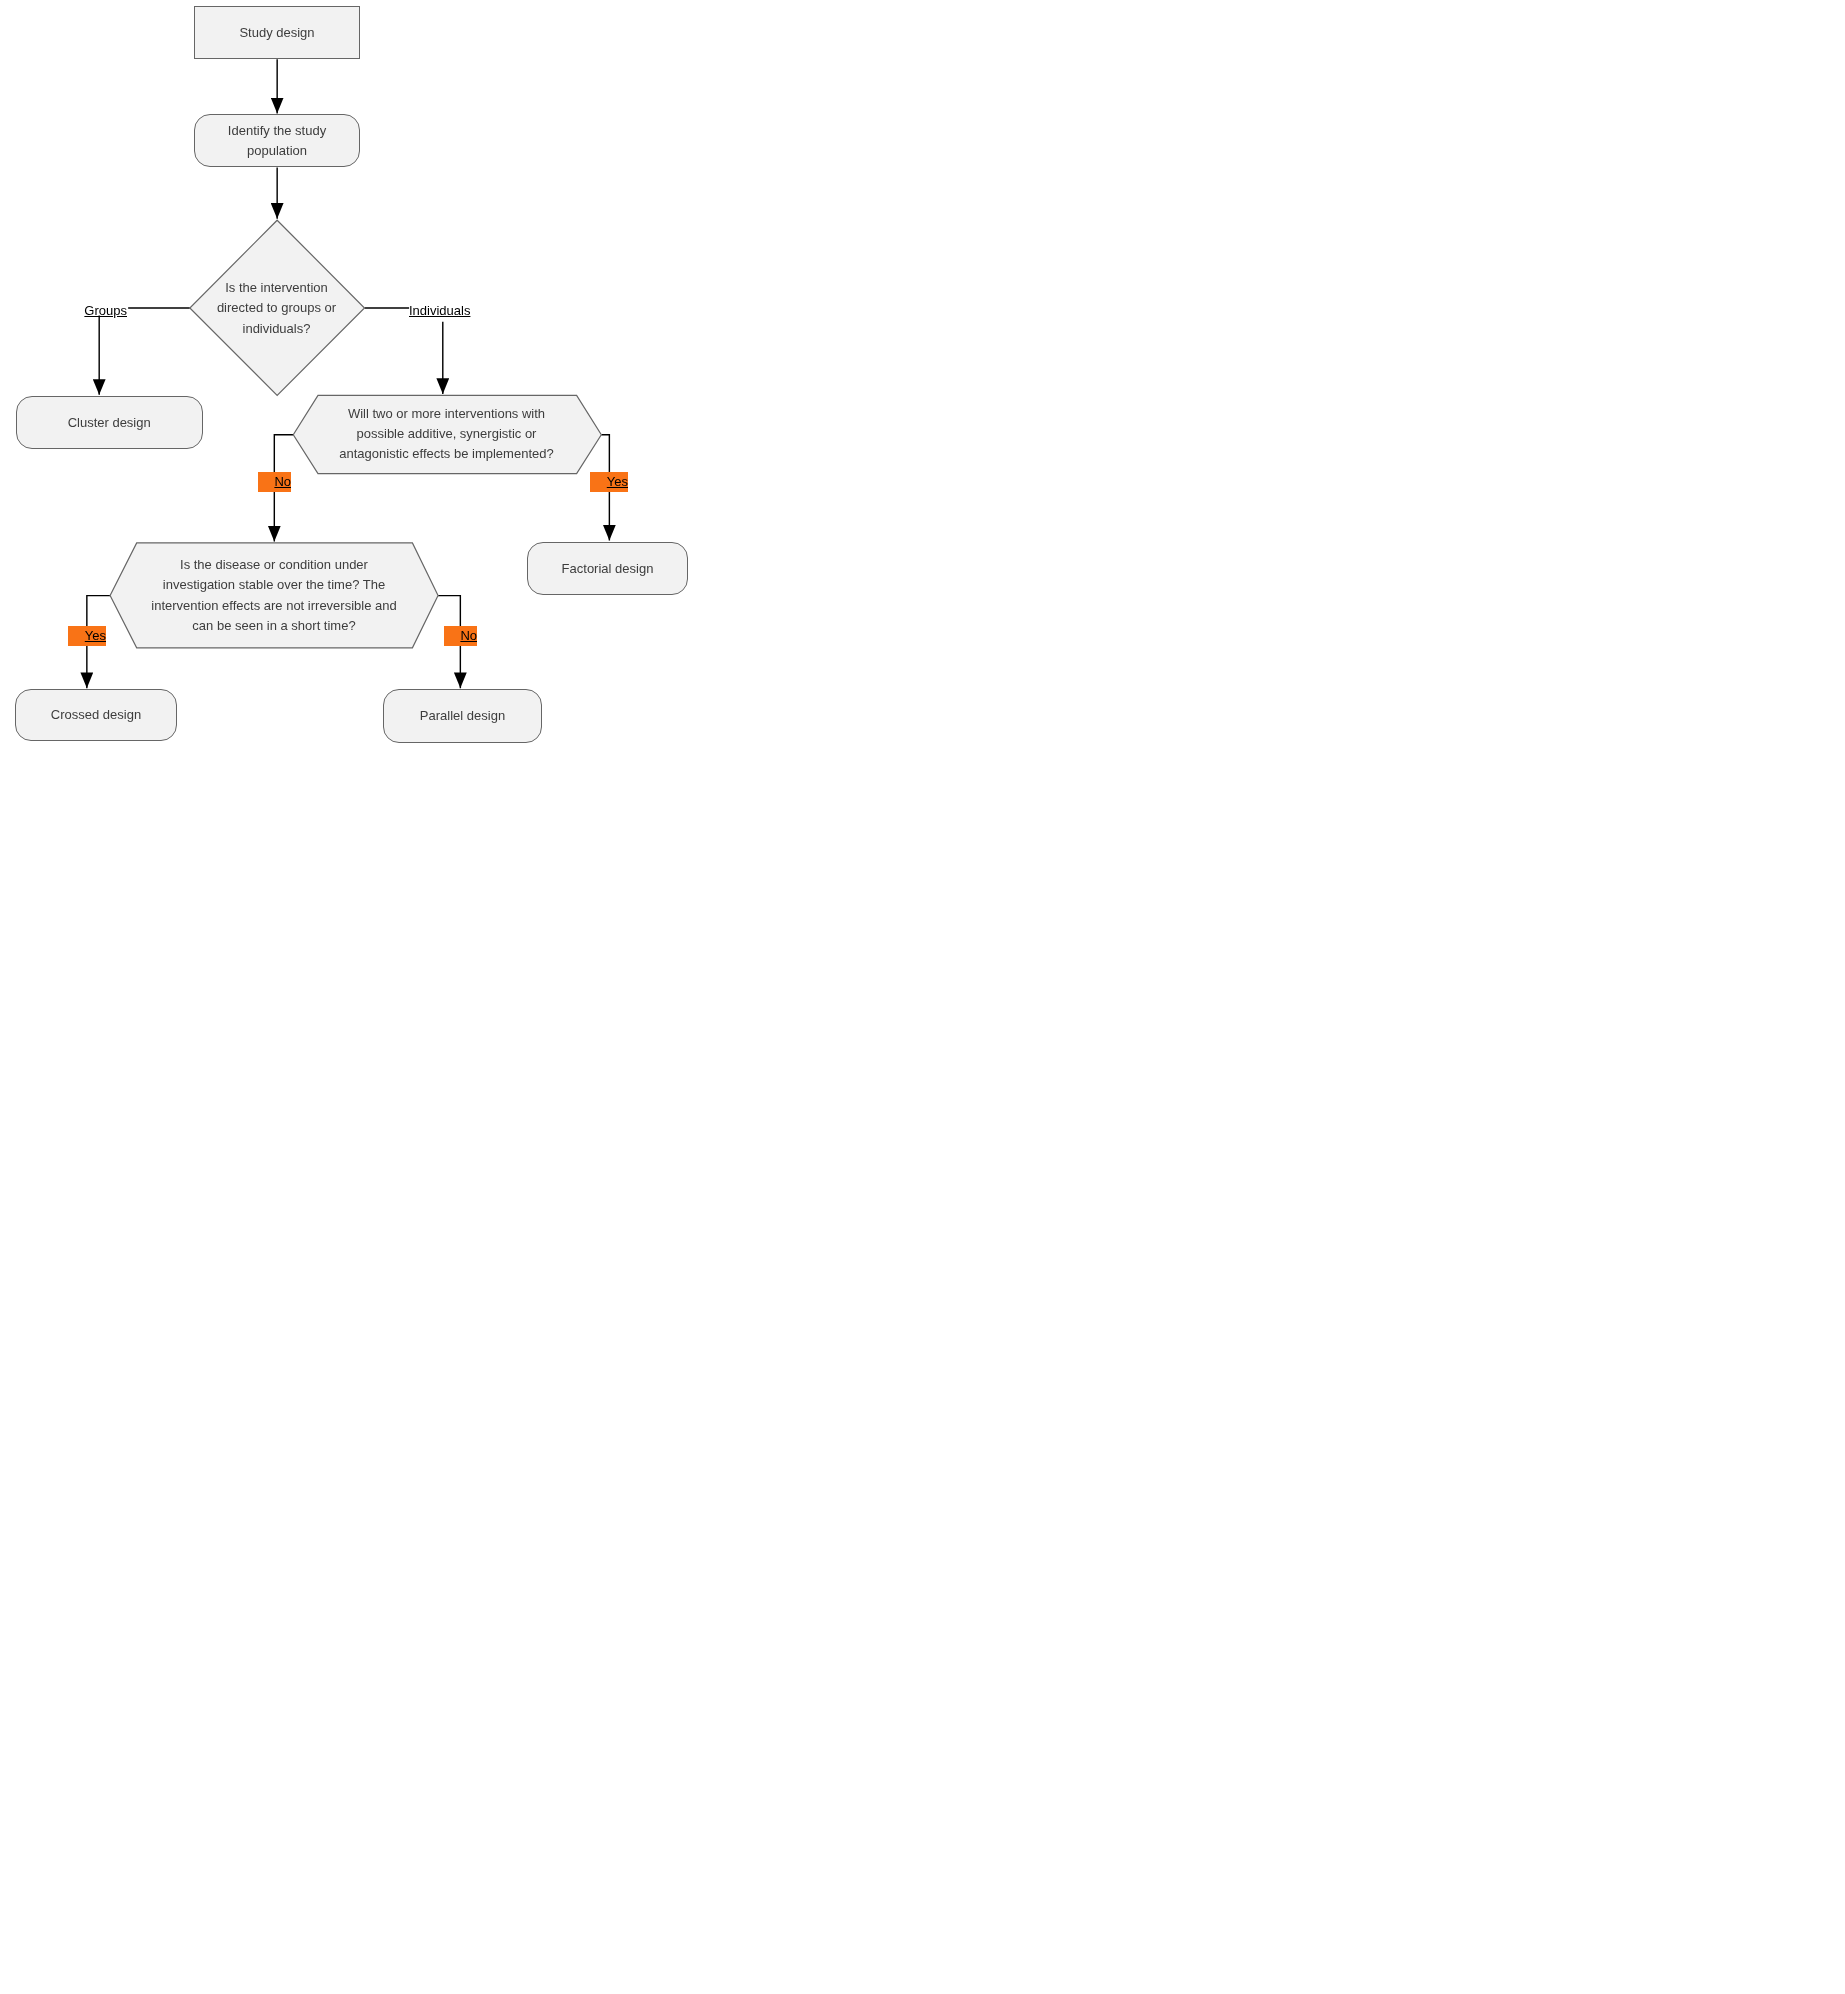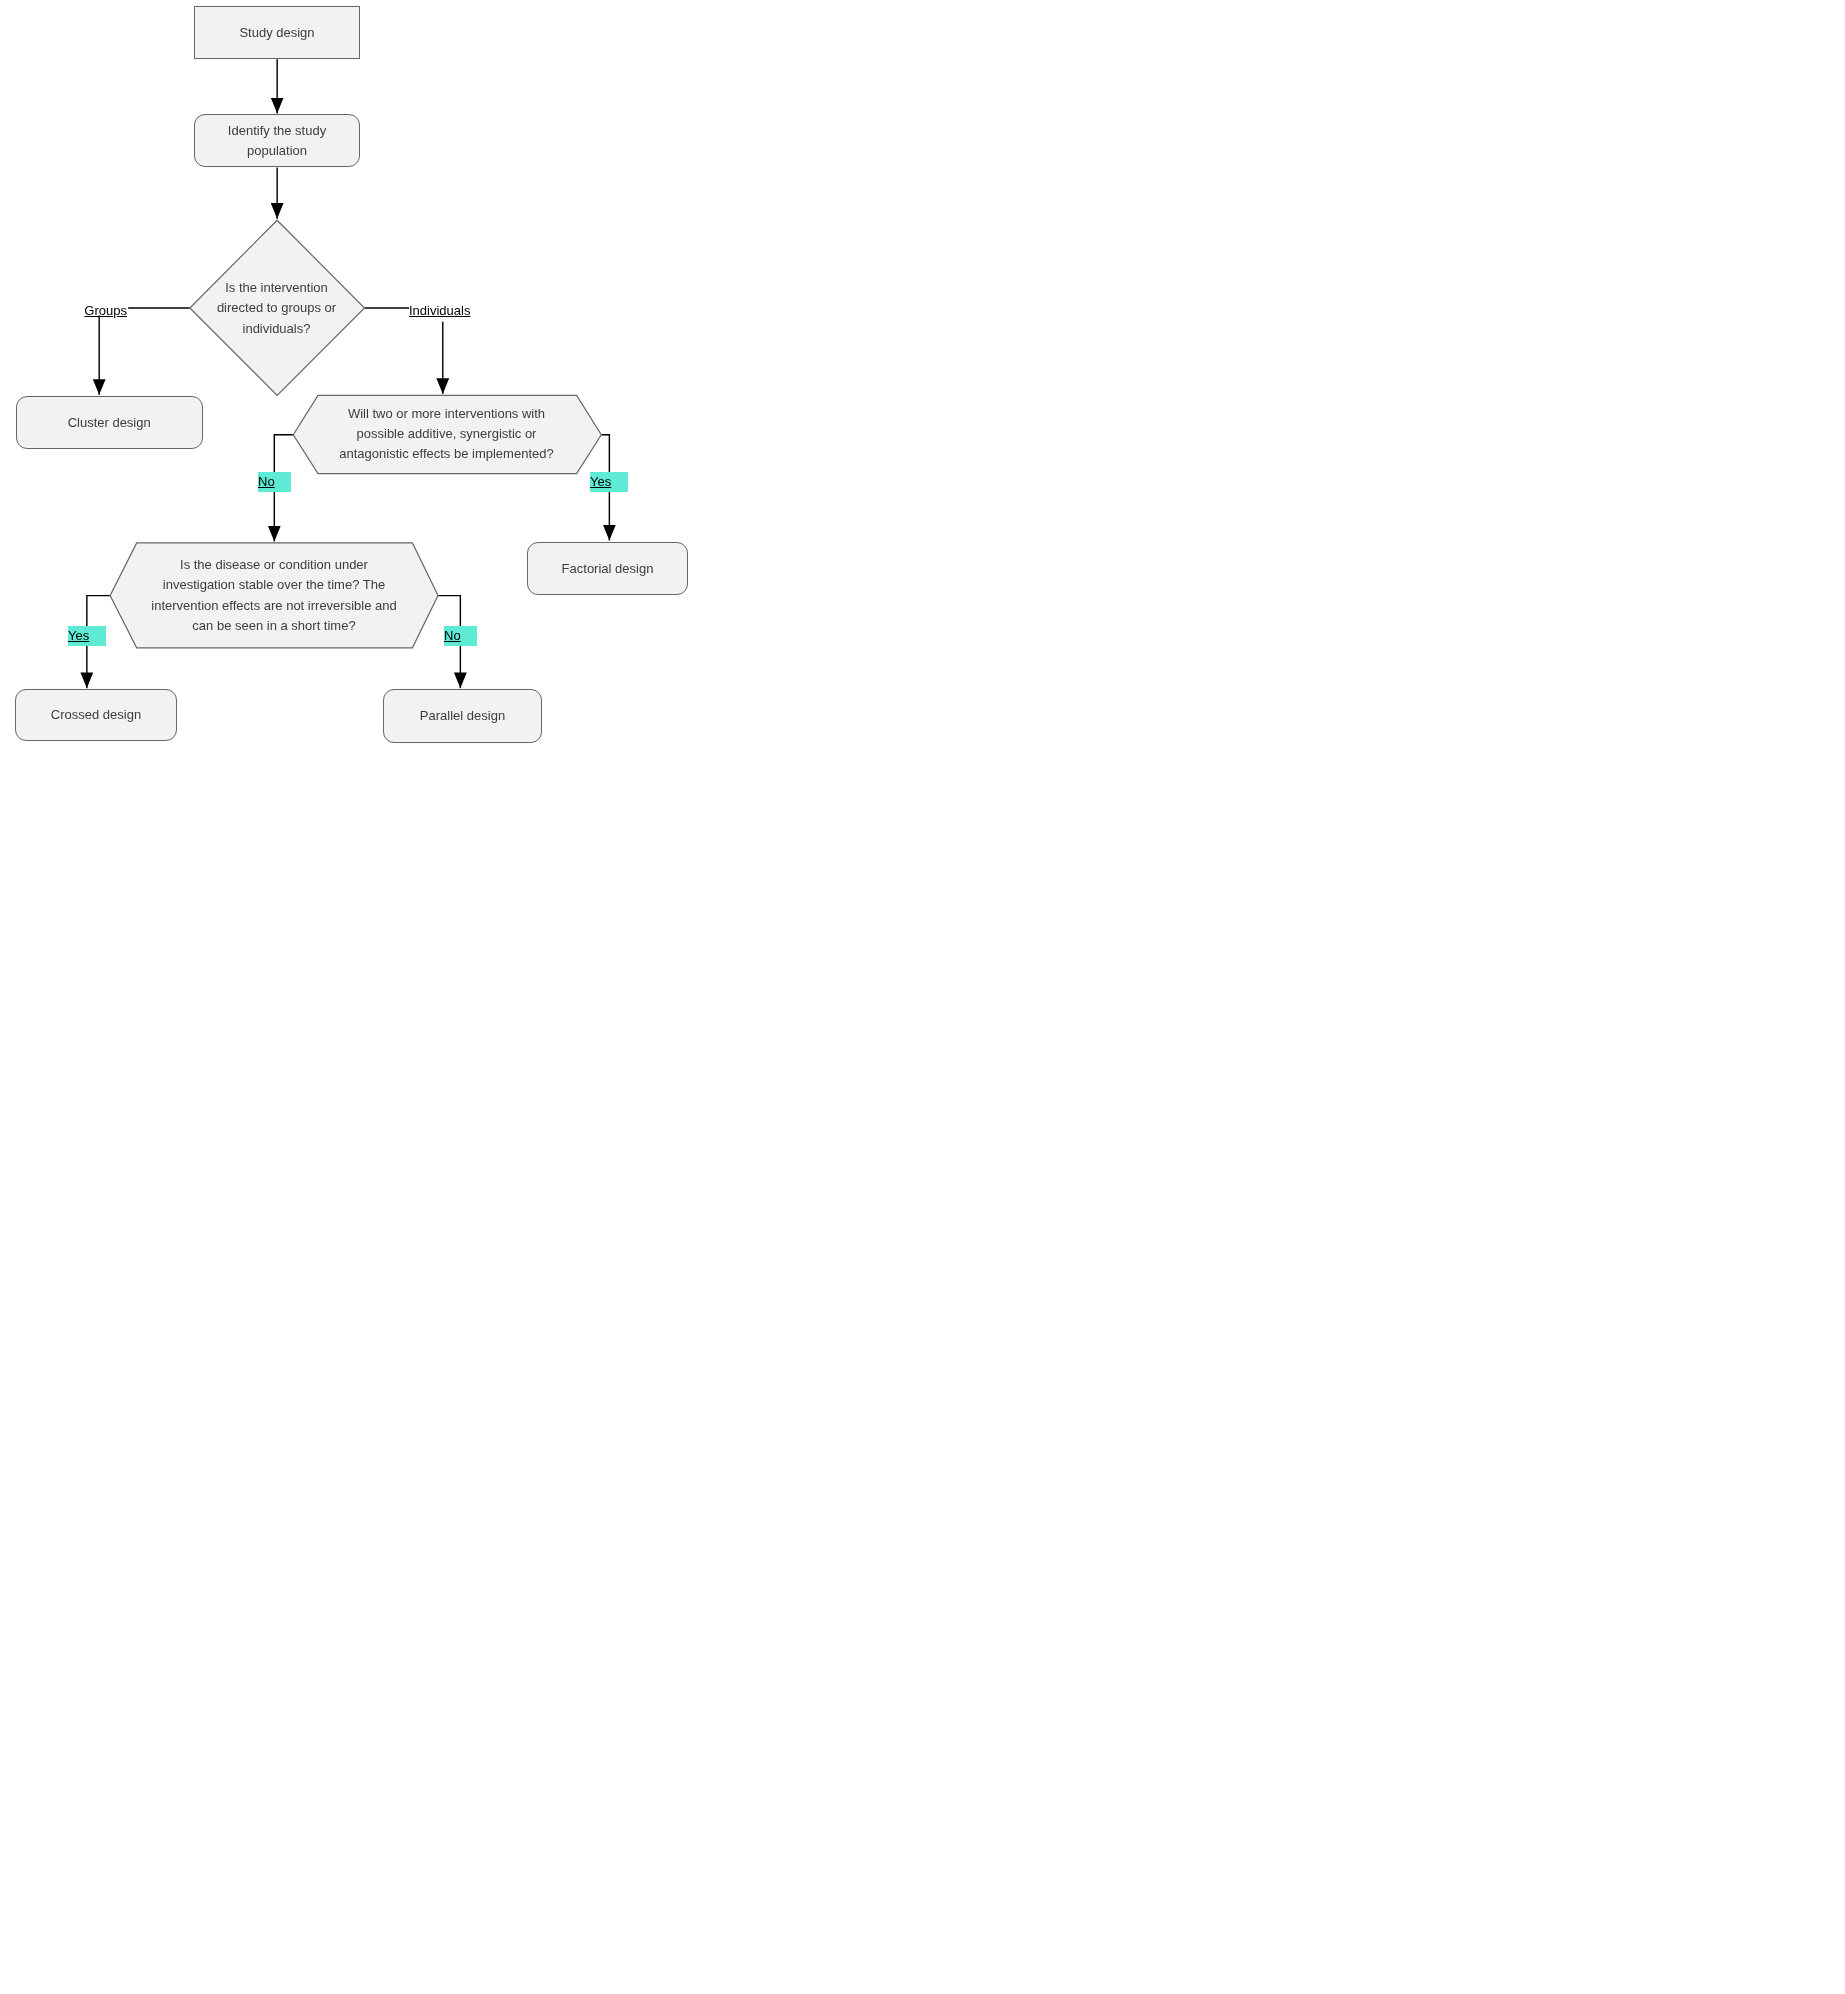--- a/index.html
+++ b/index.html
@@ -17,33 +17,33 @@
   svg.edges{position:absolute;left:0;top:0;width:691px;height:747px;}
   svg.edges path.edge{fill:none;stroke:var(--edge);stroke-width:3;}
   svg.edges polygon.shape{fill:var(--node-fill);stroke:var(--node-border);stroke-width:2.5;}
   .node{
     position:absolute;box-sizing:border-box;
     display:flex;align-items:center;justify-content:center;
     text-align:center;color:var(--node-text);
     background:var(--node-fill);border:1.2px solid var(--node-border);
     font-size:13px;line-height:1.5;white-space:pre-line;
   }
-  .node.rounded{border-radius:11px;}
+  .node.rounded{border-radius:16px;}
   .overlay{
     position:absolute;display:flex;align-items:center;justify-content:center;
     text-align:center;color:var(--node-text);
     font-size:13px;line-height:1.55;white-space:pre-line;
     background:transparent;border:none;pointer-events:none;
   }
   .edge-label{
     position:absolute;font-size:13px;line-height:20px;color:#000000;
     white-space:nowrap;
     text-decoration:underline;
   }
-  .edge-label.masked{background:#5eead4;text-align:left;}
+  .edge-label.masked{background:#f97316;text-align:right;}
   .edge-label.right-align{text-align:right;}
 </style>
 </head>
 <body>
 
 <div id="canvas">
 
   <svg class="edges" viewBox="0 0 1456 1574" xmlns="http://www.w3.org/2000/svg">
     <defs>
       <marker id="arrow" markerWidth="11" markerHeight="9" refX="11" refY="4.5" orient="auto" markerUnits="strokeWidth">

